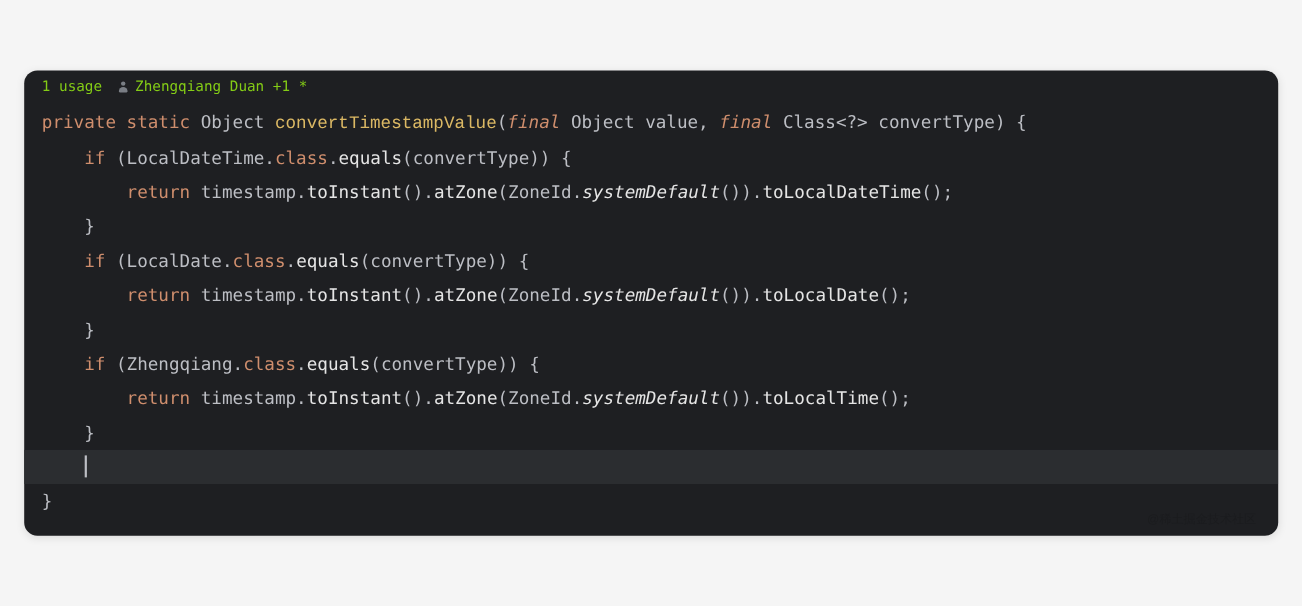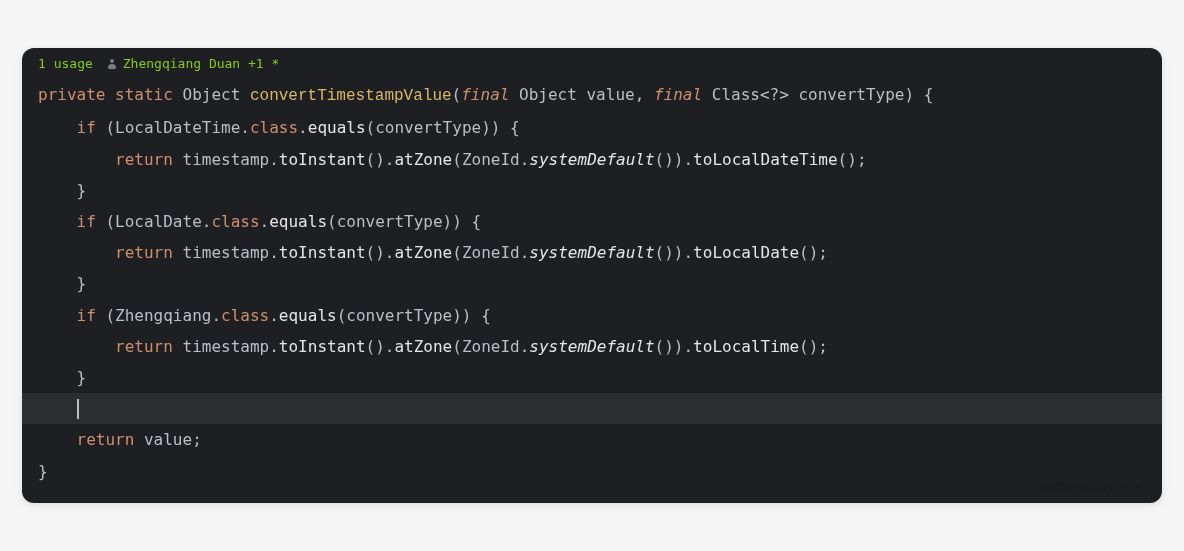--- a/index.html
+++ b/index.html
@@ -122,18 +122,17 @@
     <div class="line"><span>    </span><span class="kw">if</span><span> (</span><span class="type">LocalDateTime</span><span>.</span><span class="kw">class</span><span>.</span><span class="call">equals</span><span>(convertType)) {</span></div>
     <div class="line"><span>        </span><span class="kw">return</span><span> </span><span>timestamp</span><span>.</span><span class="call">toInstant</span><span>()</span><span>.</span><span class="call">atZone</span><span>(</span><span class="type">ZoneId</span><span>.</span><span class="call italic">systemDefault</span><span>())</span><span>.</span><span class="call">toLocalDateTime</span><span>();</span></div>
     <div class="line"><span>    }</span></div>
     <div class="line"><span>    </span><span class="kw">if</span><span> (</span><span class="type">LocalDate</span><span>.</span><span class="kw">class</span><span>.</span><span class="call">equals</span><span>(convertType)) {</span></div>
     <div class="line"><span>        </span><span class="kw">return</span><span> </span><span>timestamp</span><span>.</span><span class="call">toInstant</span><span>()</span><span>.</span><span class="call">atZone</span><span>(</span><span class="type">ZoneId</span><span>.</span><span class="call italic">systemDefault</span><span>())</span><span>.</span><span class="call">toLocalDate</span><span>();</span></div>
     <div class="line"><span>    }</span></div>
     <div class="line"><span>    </span><span class="kw">if</span><span> (</span><span class="type">Zhengqiang</span><span>.</span><span class="kw">class</span><span>.</span><span class="call">equals</span><span>(convertType)) {</span></div>
     <div class="line"><span>        </span><span class="kw">return</span><span> </span><span>timestamp</span><span>.</span><span class="call">toInstant</span><span>()</span><span>.</span><span class="call">atZone</span><span>(</span><span class="type">ZoneId</span><span>.</span><span class="call italic">systemDefault</span><span>())</span><span>.</span><span class="call">toLocalTime</span><span>();</span></div>
     <div class="line"><span>    }</span></div>
     <div class="line highlighted"><span>    </span><span class="cursor"></span></div>
-    <div class="line"><span>    </span><span class="kw">return</span><span> value;</span></div>
     <div class="line"><span>}</span></div>
   </div>
 </div>
 <div class="watermark">@稀土掘金技术社区</div>
 </div>
 
 </body></html>

